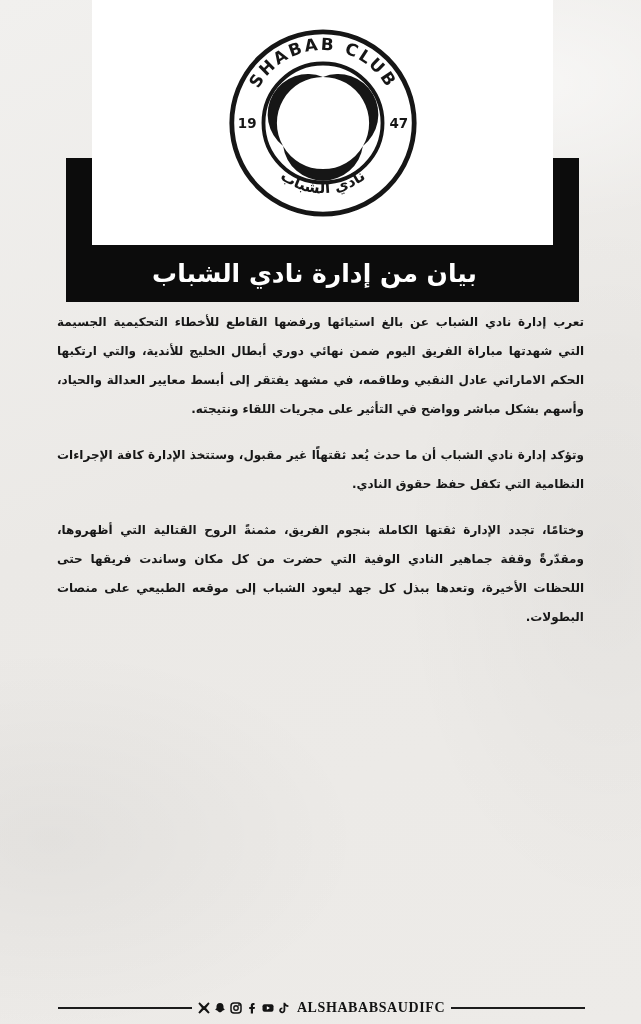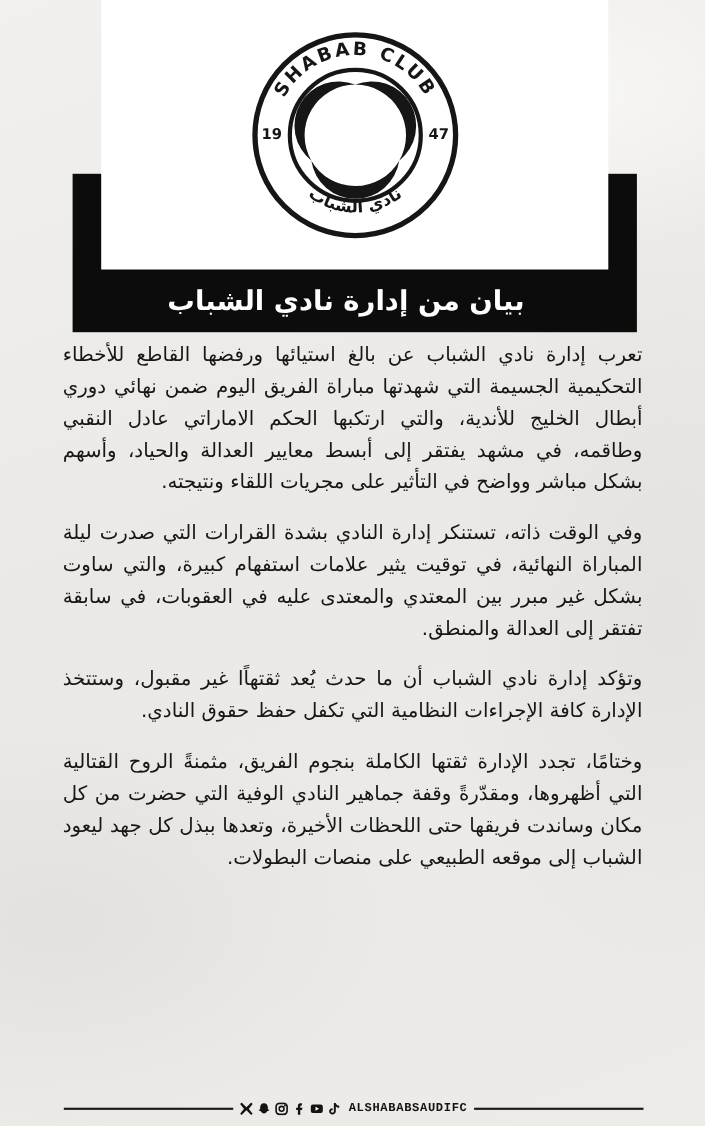--- a/index.html
+++ b/index.html
@@ -35,39 +35,39 @@
   }
   .logo-svg { width: 192px; height: 192px; margin-bottom: 26px; }
 
   
   .statement {
     position: absolute; left: 57px; top: 308px; width: 527px;
     direction: rtl; z-index: 2;
     color: #171717;
   }
   .statement p {
-    font-size: 18px; font-weight: 400; line-height: 29px;
+    font-size: 12px; font-weight: 700; line-height: 29px;
     text-align: justify; text-justify: inter-word;
     margin-bottom: 17px;
   }
 
   
   .footer {
     position: absolute; left: 58px; right: 56px; top: 997px; height: 22px;
     display: flex; align-items: center; z-index: 2;
   }
   .footer .rule { flex: 1 1 auto; height: 0; border-top: 2px solid #1c1c1c; }
   .footer-center {
     display: flex; align-items: center; gap: 4px; padding: 0 6px;
   }
   .footer-icon { display: inline-flex; width: 12px; height: 12px; }
   .footer-icon svg { width: 12px; height: 12px; }
   .handle {
-    font-size: 11px; font-weight: 700; letter-spacing: .6px;
-    color: #141414; margin-left: 3px; font-family: Liberation Mono, monospace;
+    font-size: 14px; font-weight: 700; letter-spacing: .6px;
+    color: #141414; margin-left: 3px; font-family: Liberation Serif, serif;
   }
 </style>
 </head>
 <body>
 
 <div class="black-frame">
   <div class="banner-title">بيان من إدارة نادي الشباب</div>
 </div>
 
 <div class="white-box">
@@ -90,21 +90,20 @@
     <g fill="#161616">
       <use href="#blade"></use>
       <use href="#blade" transform="rotate(120 100 100)"></use>
       <use href="#blade" transform="rotate(240 100 100)"></use>
     </g>
   </svg>
 </div>
 
 <div class="statement">
   <p>تعرب إدارة نادي الشباب عن بالغ استيائها ورفضها القاطع للأخطاء التحكيمية الجسيمة التي شهدتها مباراة الفريق اليوم ضمن نهائي دوري أبطال الخليج للأندية، والتي ارتكبها الحكم الاماراتي عادل النقبي وطاقمه، في مشهد يفتقر إلى أبسط معايير العدالة والحياد، وأسهم بشكل مباشر وواضح في التأثير على مجريات اللقاء ونتيجته.</p>
-  <p>وفي الوقت ذاته، تستنكر إدارة النادي بشدة القرارات التي صدرت ليلة المباراة النهائية، في توقيت يثير علامات استفهام كبيرة، والتي ساوت بشكل غير مبرر بين المعتدي والمعتدى عليه في العقوبات، في سابقة تفتقر إلى العدالة والمنطق.</p>
   <p>وتؤكد إدارة نادي الشباب أن ما حدث يُعد ثقتهاًا غير مقبول، وستتخذ الإدارة كافة الإجراءات النظامية التي تكفل حفظ حقوق النادي.</p>
   <p>وختامًا، تجدد الإدارة ثقتها الكاملة بنجوم الفريق، مثمنةً الروح القتالية التي أظهروها، ومقدّرةً وقفة جماهير النادي الوفية التي حضرت من كل مكان وساندت فريقها حتى اللحظات الأخيرة، وتعدها ببذل كل جهد ليعود الشباب إلى موقعه الطبيعي على منصات البطولات.</p>
 
 </div>
 
 <div class="footer">
   <div class="rule"></div>
   <div class="footer-center">
     <span class="footer-icon">
       <svg viewBox="0 0 12 12">

